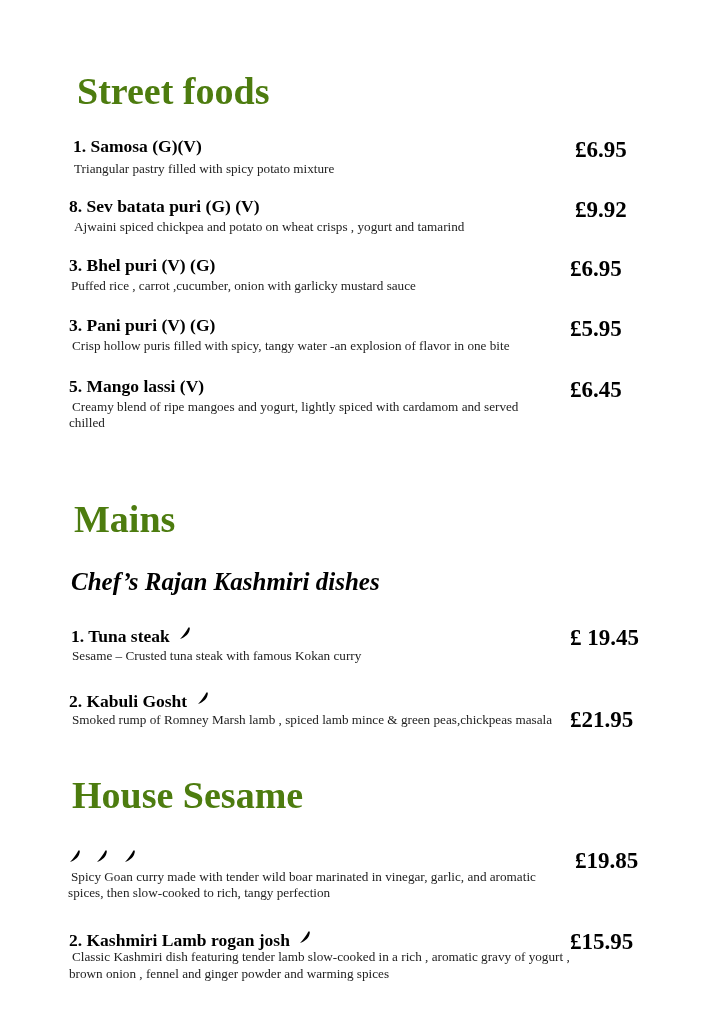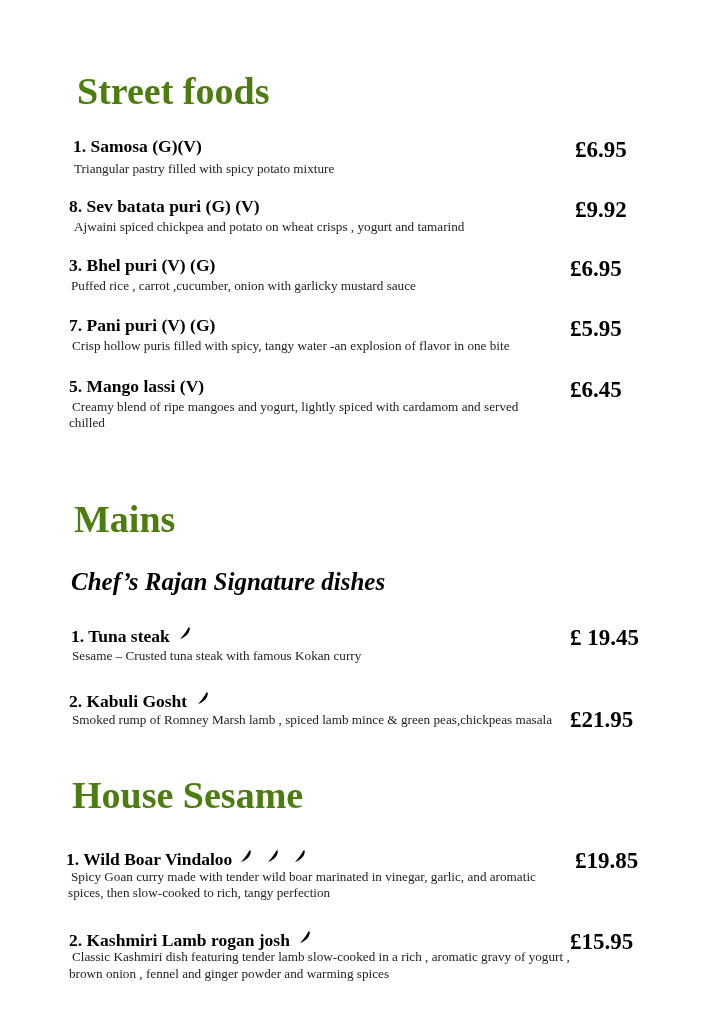--- a/index.html
+++ b/index.html
@@ -26,31 +26,31 @@
 <div class="abs desc" style="left:74px; top:160px;">Triangular pastry filled with spicy potato mixture</div>
 
 <div class="abs item-title" style="left:69px; top:198px;">8. Sev batata puri (G) (V)</div>
 <div class="abs price" style="left:575px; top:198px;">£9.92</div>
 <div class="abs desc" style="left:74px; top:218px;">Ajwaini spiced chickpea and potato on wheat crisps , yogurt and  tamarind</div>
 
 <div class="abs item-title" style="left:69px; top:257px;">3. Bhel puri (V) (G)</div>
 <div class="abs price" style="left:570px; top:257px;">£6.95</div>
 <div class="abs desc" style="left:71px; top:277px;">Puffed rice , carrot ,cucumber, onion with garlicky mustard sauce</div>
 
-<div class="abs item-title" style="left:69px; top:317px;">7. Pani puri (V) (G)</div>
+<div class="abs item-title" style="left:69px; top:317px;">3. Pani puri (V) (G)</div>
 <div class="abs price" style="left:570px; top:317px;">£5.95</div>
 <div class="abs desc" style="left:72px; top:337px;">Crisp hollow puris filled with spicy, tangy water -an explosion of flavor  in one bite</div>
 
 <div class="abs item-title" style="left:69px; top:378px;">5. Mango lassi (V)</div>
 <div class="abs price" style="left:570px; top:378px;">£6.45</div>
 <div class="abs desc" style="left:72px; top:398px;">Creamy blend of ripe mangoes and yogurt, lightly spiced with  cardamom and served</div>
 <div class="abs desc" style="left:69px; top:414px;">chilled</div>
 
 <div class="abs h1" style="left:74px; top:500px;">Mains</div>
-<div class="abs h2i" style="left:71px; top:569px;">Chef’s Rajan Signature dishes</div>
+<div class="abs h2i" style="left:71px; top:569px;">Chef’s Rajan Kashmiri dishes</div>
 
 <div class="abs item-title" style="left:71px; top:626px;">
   <span>1. Tuna steak</span>
   <span class="chili"><svg viewBox="0 0 14 14">
         <path d="M11 1 C12 2 12 3 11.5 4 C11 7 8 11 2 13 C5 10 7 7 9 4 C9.5 3 10 2 11 1 Z" fill="#000"></path>
       </svg></span>
 </div>
 <div class="abs price" style="left:570px; top:626px;">£ 19.45</div>
 <div class="abs desc" style="left:72px; top:647px;">Sesame – Crusted tuna steak with famous Kokan curry</div>
 
@@ -59,21 +59,20 @@
   <span class="chili"><svg viewBox="0 0 14 14">
         <path d="M11 1 C12 2 12 3 11.5 4 C11 7 8 11 2 13 C5 10 7 7 9 4 C9.5 3 10 2 11 1 Z" fill="#000"></path>
       </svg></span>
 </div>
 <div class="abs price" style="left:570px; top:691px;margin-top:17px;">£21.95</div>
 <div class="abs desc" style="left:72px; top:711px;">Smoked rump of Romney Marsh lamb , spiced lamb mince &amp; green  peas,chickpeas masala</div>
 
 <div class="abs h1" style="left:72px; top:776px;">House Sesame</div>
 
 <div class="abs item-title" style="left:66px; top:849px;">
-  <span>1. Wild Boar Vindaloo</span>
   <span class="chili" style="margin-left:2px;"><svg viewBox="0 0 14 14">
         <path d="M11 1 C12 2 12 3 11.5 4 C11 7 8 11 2 13 C5 10 7 7 9 4 C9.5 3 10 2 11 1 Z" fill="#000"></path>
       </svg></span>
   <span class="chili" style="margin-left:9px;"><svg viewBox="0 0 14 14">
         <path d="M11 1 C12 2 12 3 11.5 4 C11 7 8 11 2 13 C5 10 7 7 9 4 C9.5 3 10 2 11 1 Z" fill="#000"></path>
       </svg></span>
   <span class="chili" style="margin-left:9px;"><svg viewBox="0 0 14 14">
         <path d="M11 1 C12 2 12 3 11.5 4 C11 7 8 11 2 13 C5 10 7 7 9 4 C9.5 3 10 2 11 1 Z" fill="#000"></path>
       </svg></span>
 </div>

